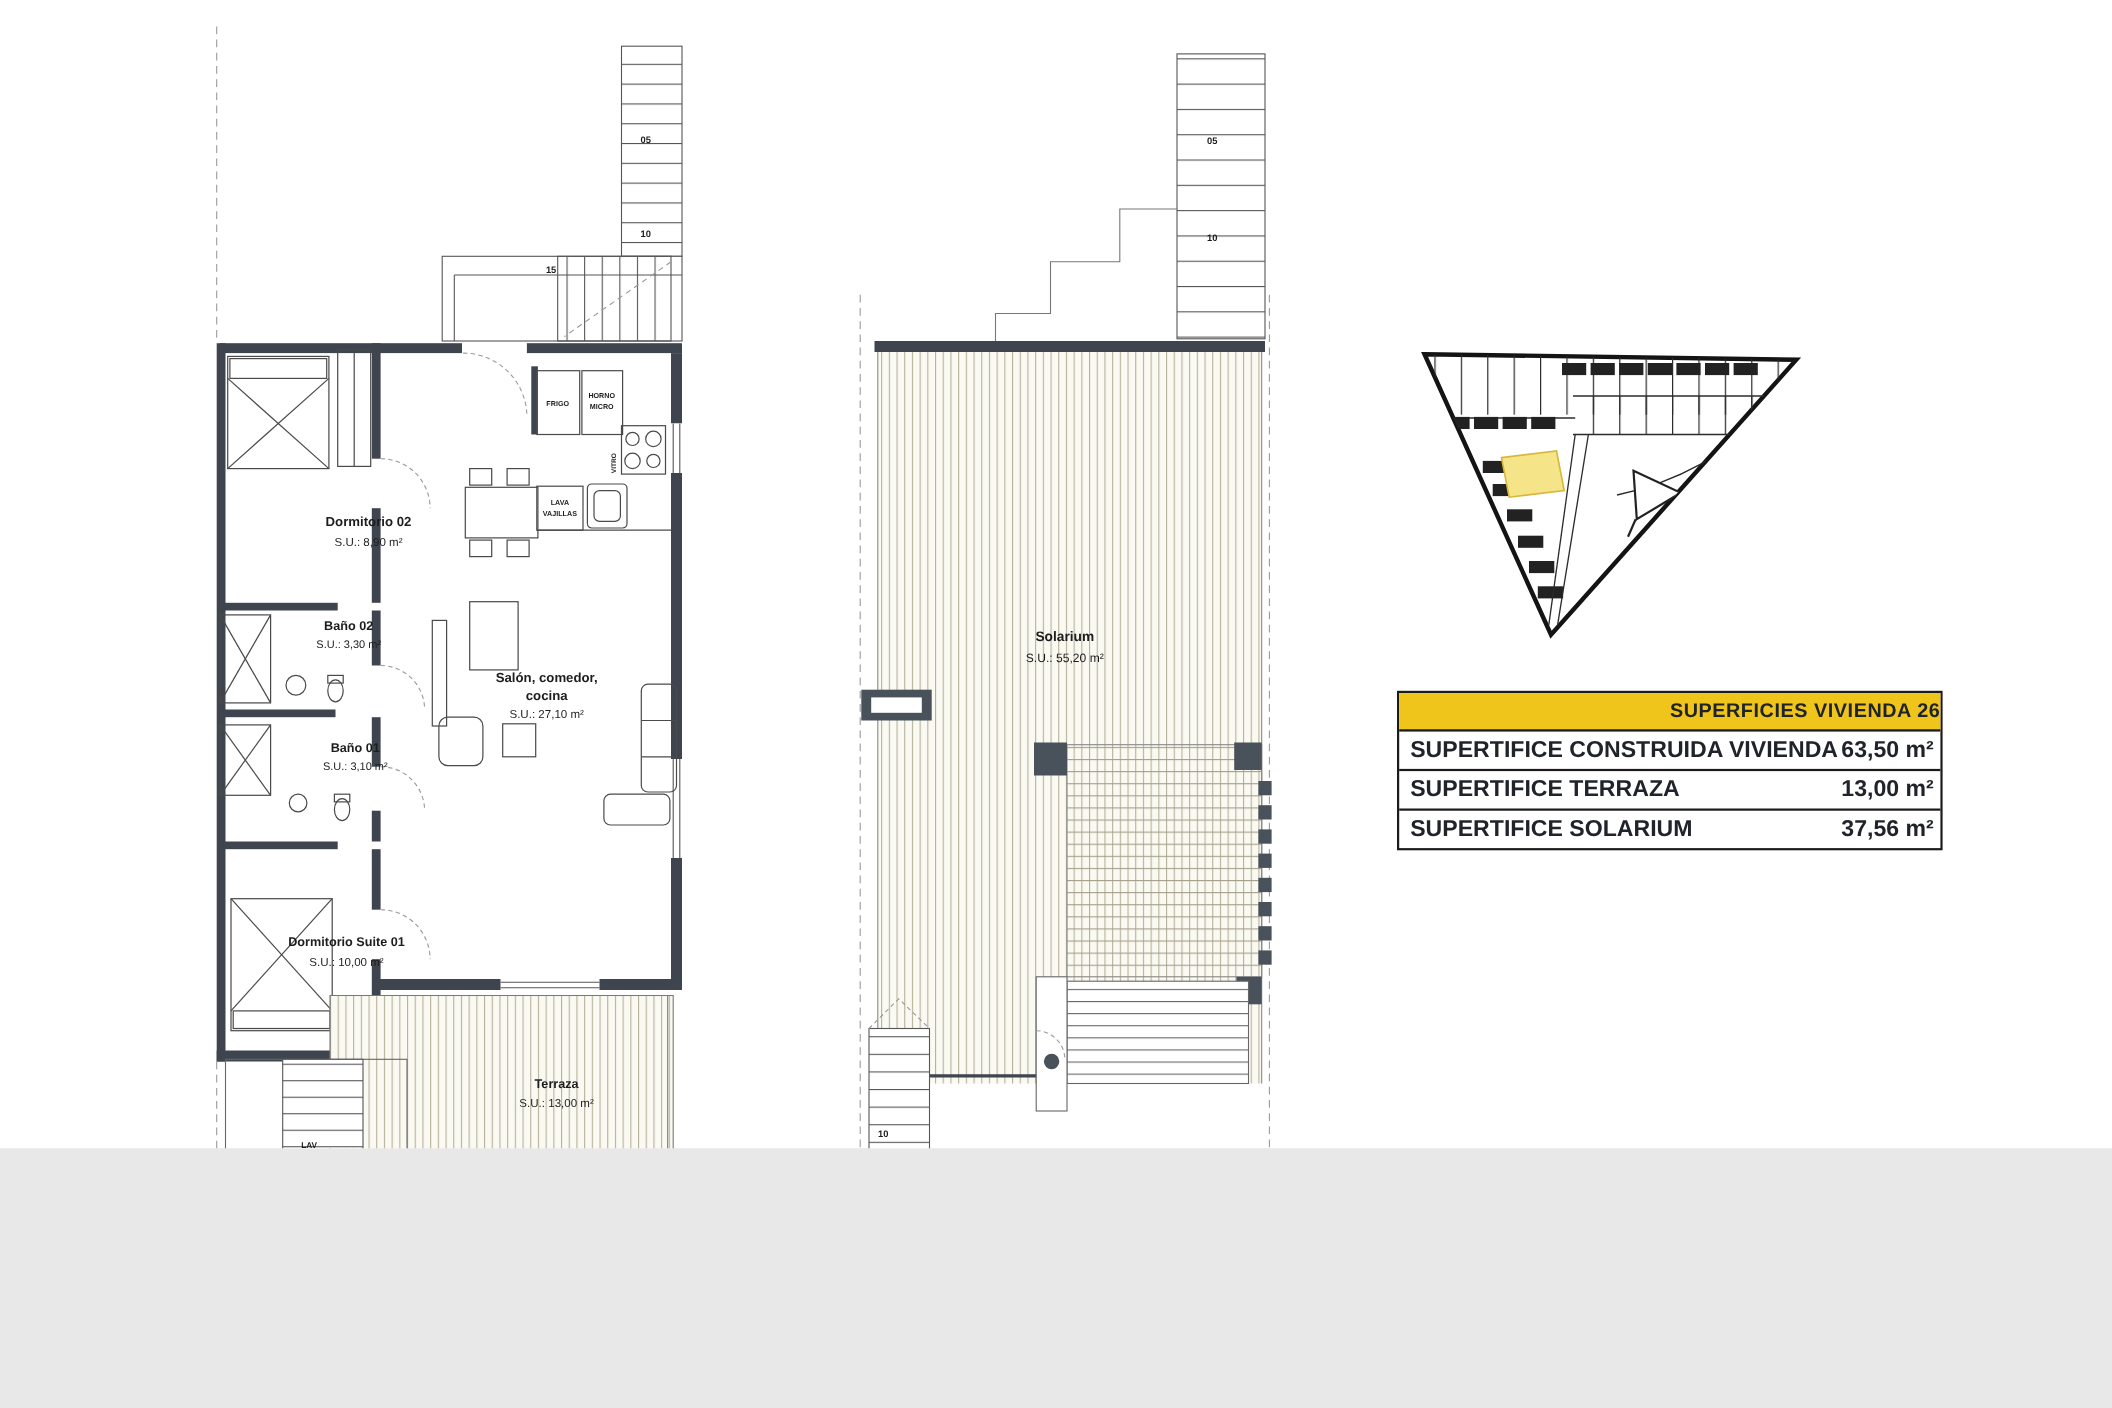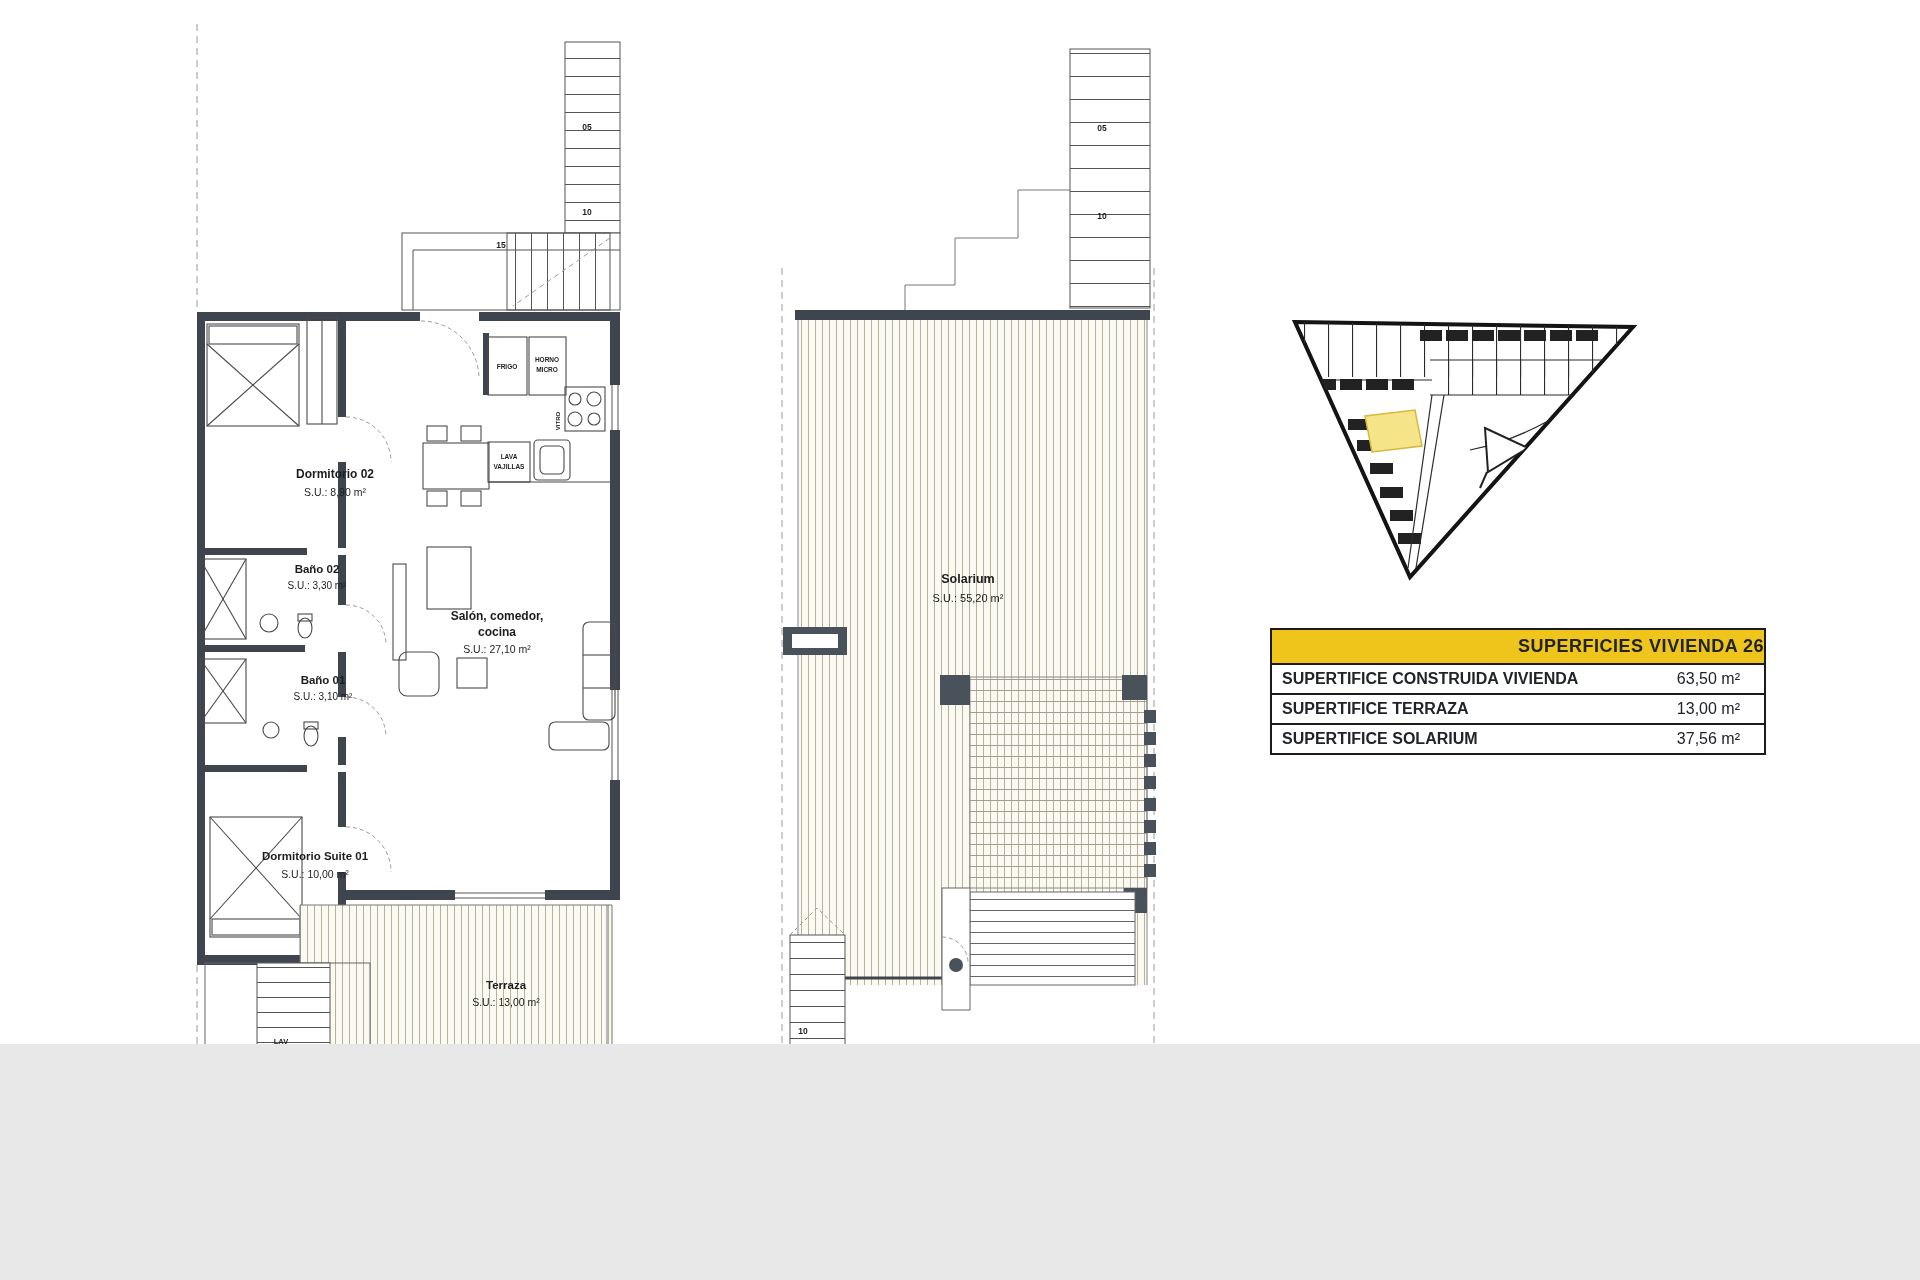--- a/index.html
+++ b/index.html
@@ -6,24 +6,24 @@
   .sheet{position:relative;width:1920px;height:1044px;background:#ffffff;overflow:hidden;
          font-family:"Liberation Sans",sans-serif;}
   .abs{position:absolute;}
   svg text{font-family:"Liberation Sans",sans-serif;}
   
   .surf-table{position:absolute;left:1270px;top:628px;width:492px;background:#fff;
               border:2px solid #1b1b1b;}
   .st-header{background:#EFC41B;border-bottom:2px solid #1b1b1b;text-align:right;
              font-weight:bold;font-size:18px;color:#20242a;padding:6px 0;letter-spacing:.5px;}
   .st-row{display:flex;justify-content:space-between;align-items:baseline;
-          border-bottom:2px solid #1b1b1b;padding:5px 24px 5px 10px;font-size:16px;
+          border-bottom:2px solid #1b1b1b;padding:5px 6px 5px 10px;font-size:21px;
           font-weight:600;color:#20242a;}
   .st-row:last-child{border-bottom:none;}
-  .st-value{font-weight:400;}
+  .st-value{font-weight:700;}
   
   .sheet-title{position:absolute;left:785px;top:1210px;font-size:31px;font-weight:bold;
                color:#3d444b;letter-spacing:.5px;}
   .scale-label{position:absolute;left:1424px;top:1234px;font-size:20px;font-weight:bold;
                color:#3d444b;letter-spacing:.3px;}
   .bar-dark{position:absolute;left:660px;top:1257px;width:1260px;height:11px;background:#3d444b;}
   .bar-yellow{position:absolute;left:660px;top:1269px;width:1260px;height:11px;background:#EFC41B;}
   .fold-tick{position:absolute;left:1636px;top:1146px;width:4px;height:46px;background:#E9C727;}
   .smudge{position:absolute;left:1690px;top:1082px;width:130px;height:42px;
           background:radial-gradient(ellipse at center, rgba(130,130,130,.28), rgba(130,130,130,0) 70%);}

